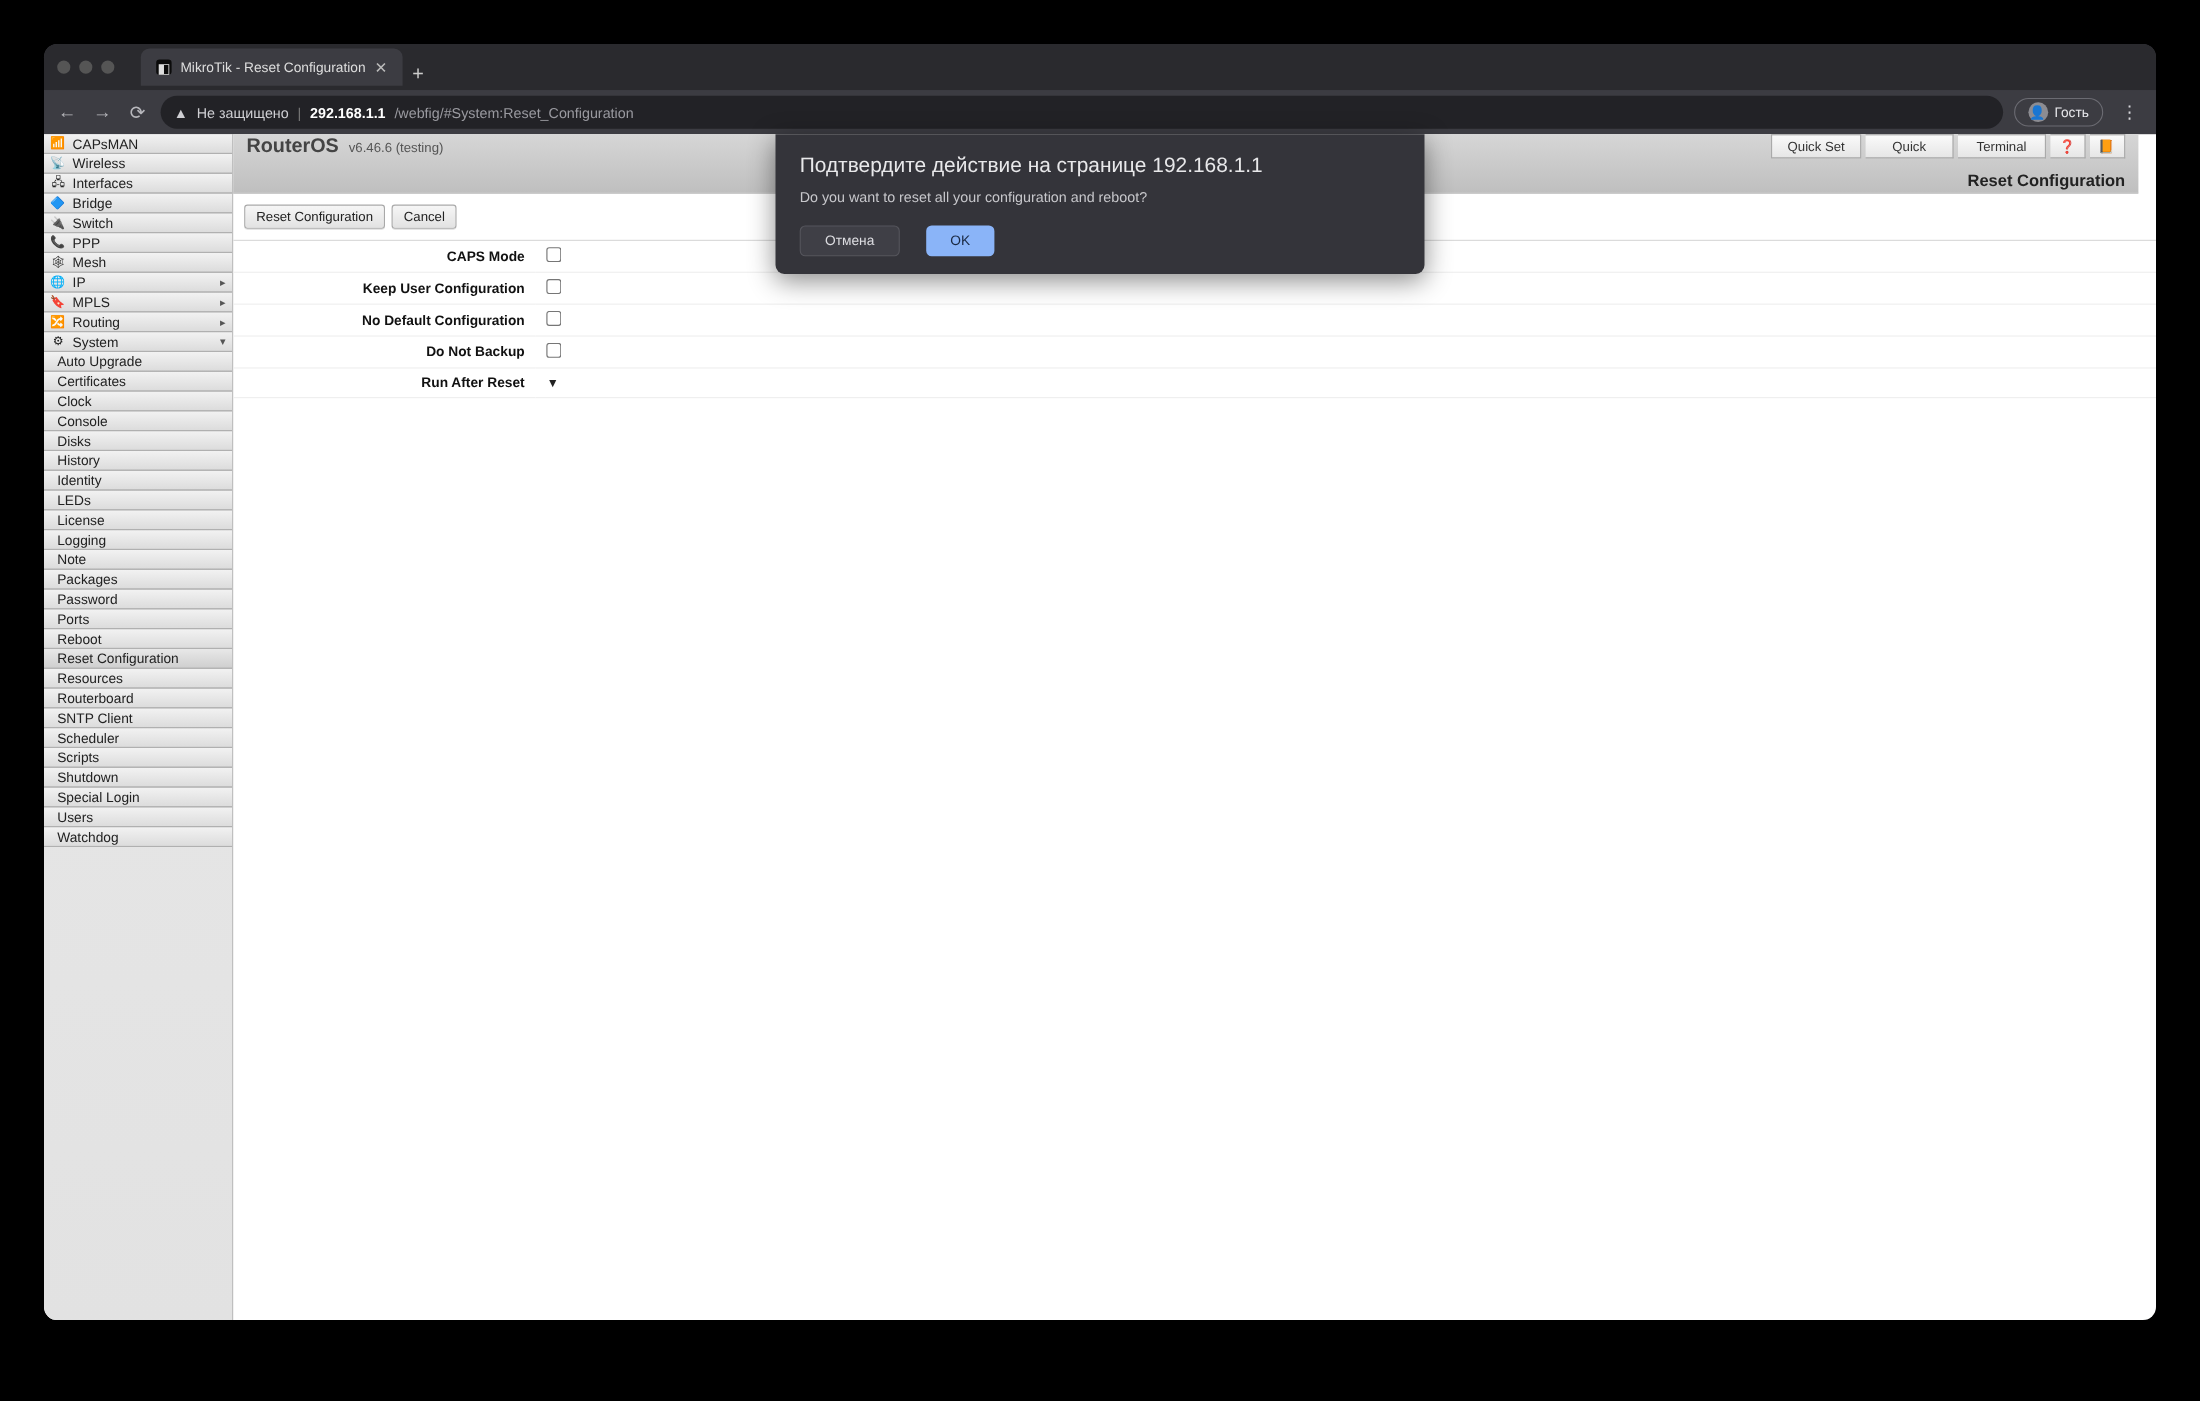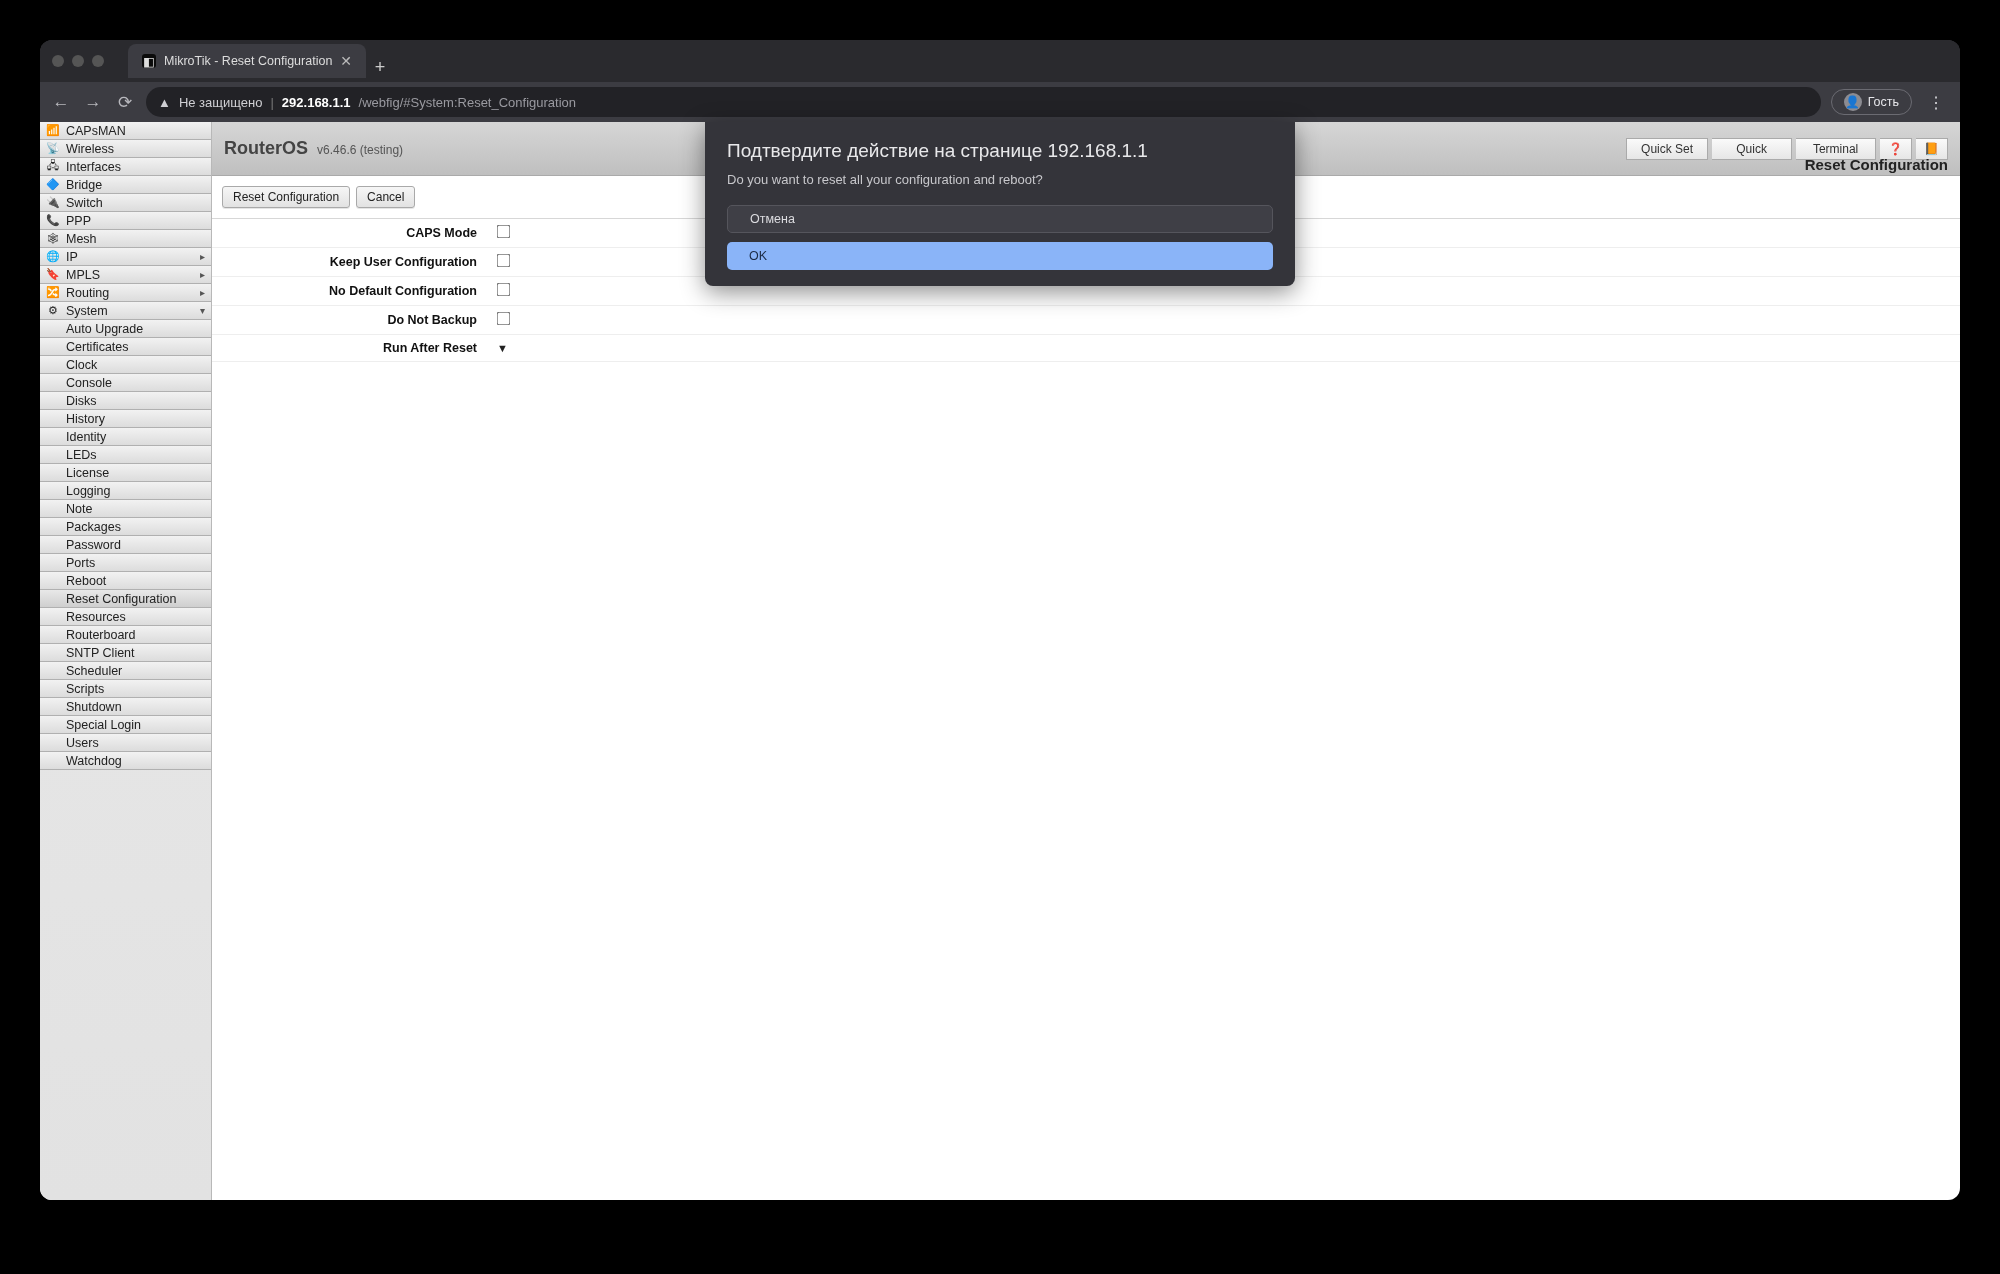--- a/index.html
+++ b/index.html
@@ -46,31 +46,31 @@
 .sidebar { position:absolute; left:0; top:0; bottom:0; width:172px;
   background: linear-gradient(#e9e9e9,#e2e2e2); border-right:1px solid #b8b8b8;
   font-size:12.5px; overflow:hidden;
 }
 .side-item { height:19px; border:1px solid #b0b0b0; border-left:none; border-right:none;
   margin-top:-1px;
   background: linear-gradient(#f2f2f2,#dcdcdc);
   display:flex; align-items:center; padding:0 6px; gap:6px; color:#222;
   position:relative;
 }
-.side-item.sub { padding-left:26px; }
+.side-item.sub { padding-left:12px; }
 .side-item .arrow { position:absolute; right:6px; color:#555; font-size:10px;}
 .side-item .ico { width:14px; height:14px; display:inline-flex; align-items:center; justify-content:center; font-size:11px; }
 .side-item.active { background: linear-gradient(#e8e8e8,#cfcfcf); }
 
 
 .pagehead {
-  position:absolute; left:172px; right:0; top:0; height:54px;
+  position:absolute; left:172px; right:16px; top:0; height:54px;
   background: linear-gradient(#d6d6d6,#bfbfbf);
   border-bottom:1px solid #aaa;
-  display:flex; align-items:center; padding:0 12px;
+  display:flex; align-items:flex-start; padding:0 12px;
 }
 .brand { font-weight:700; color:#444; font-size:18px; }
 .brand .ver { font-weight:400; font-size:12px; margin-left:4px; color:#555;}
 .head-tabs { margin-left:auto; display:flex; gap:4px; }
 .head-tabs .ht {
   height:22px; min-width:80px; padding:0 14px; font-size:12px;
   background: linear-gradient(#fafafa,#e6e6e6); border:1px solid #aaa;
   display:flex; align-items:center; justify-content:center; color:#333;
 }
 .head-tabs .ht + .ht { border-left:none; }
@@ -96,21 +96,21 @@
 
 .modal {
   position:absolute; top:0; left:50%; transform:translateX(-50%);
   width:590px; background:#34343a; color:#e8e8ea;
   border-radius:0 0 8px 8px; padding:18px 22px 16px;
   box-shadow:0 6px 24px rgba(0,0,0,.45);
   z-index:50;
 }
 .modal .title { font-size:19px; margin-bottom:10px; }
 .modal .msg { font-size:13px; color:#c7c7cb; margin-bottom:18px;}
-.modal .row { display:flex; justify-content:flex-start; gap:9px;flex-direction:column;}
+.modal .row { display:flex; justify-content:flex-start; gap:24px;}
 .modal .mbtn { height:28px; padding:0 22px; border-radius:5px; font-size:12.5px; display:flex; align-items:center; }
 .modal .mbtn.cancel { background:#3f3f46; color:#dcdce0; border:1px solid #55555c;}
 .modal .mbtn.ok { background:#8ab4f8; color:#1b2a44; }
 
 </style>
 </head>
 <body>
 
 <div class="screen-bg">
  <div class="browser">

